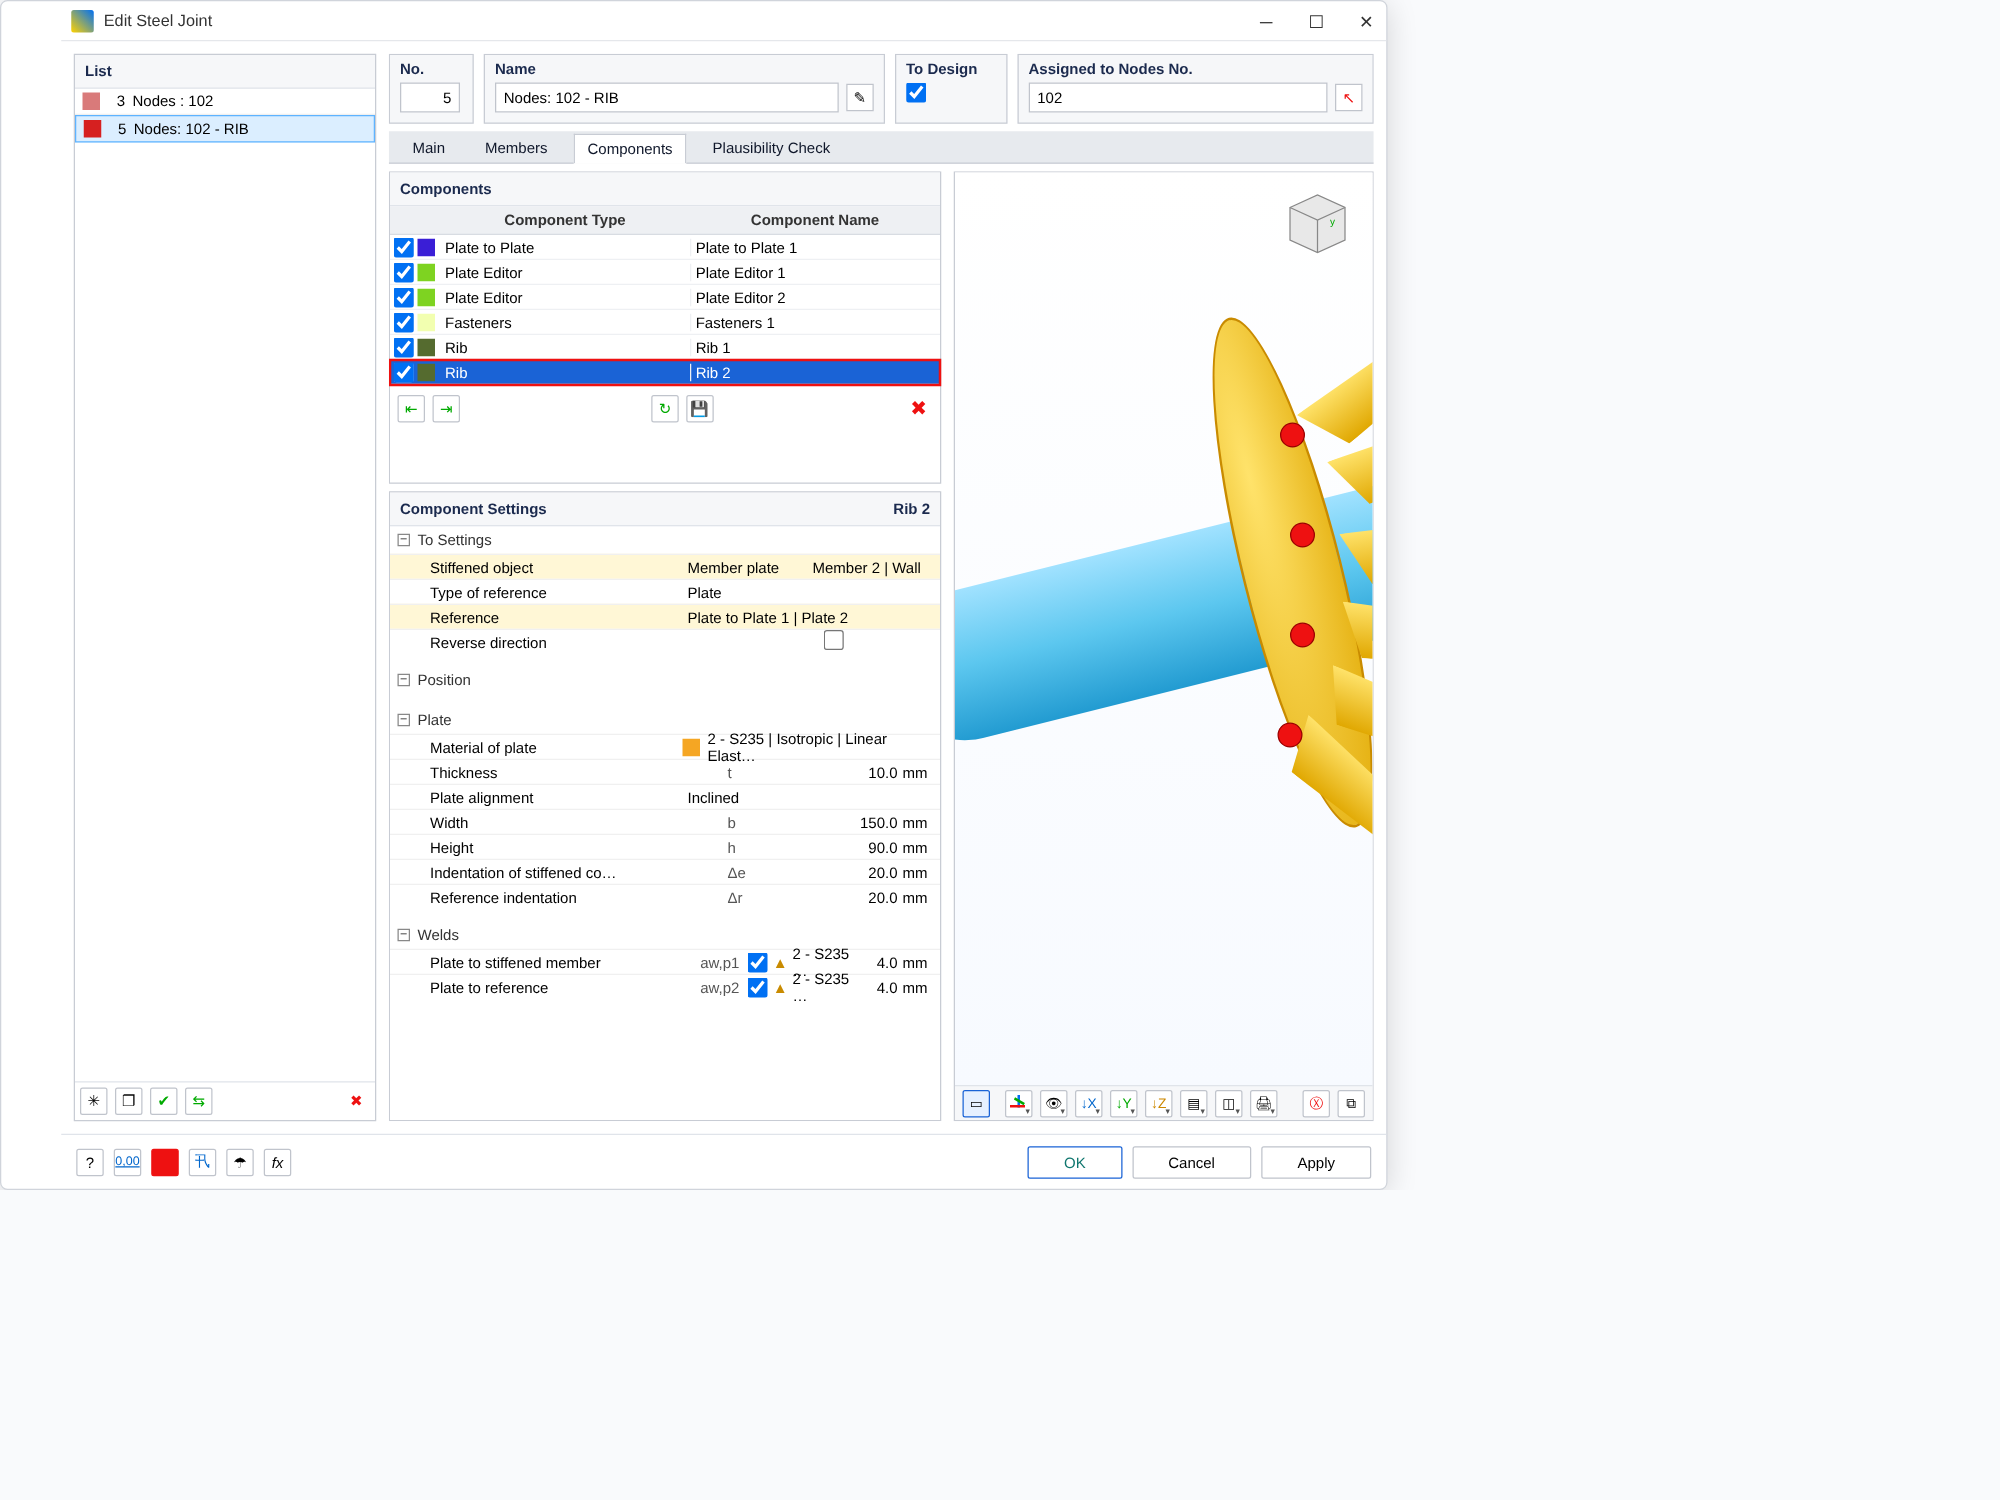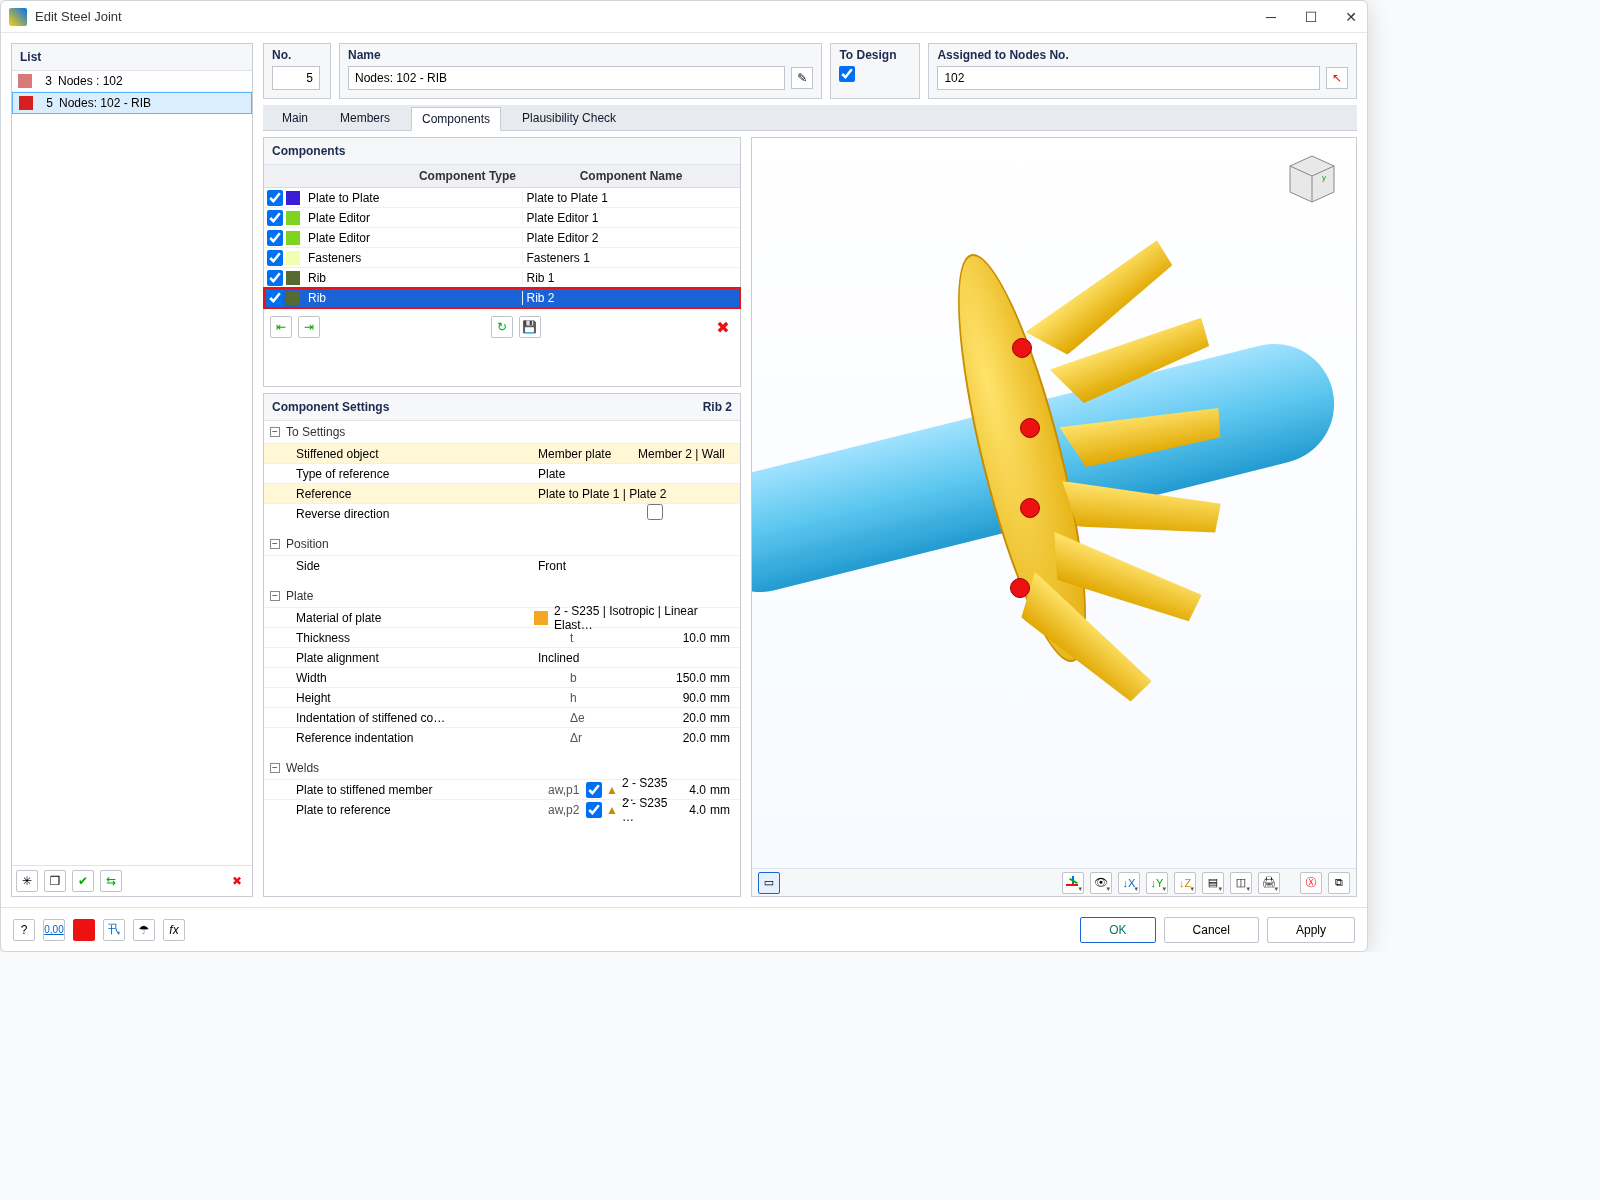--- a/index.html
+++ b/index.html
@@ -1,18 +1,18 @@
 <!DOCTYPE html>
 <html><head>
 <meta charset="utf-8">
 <style>
 * { box-sizing: border-box; margin: 0; padding: 0; font-family: "Segoe UI", Arial, sans-serif; }
 body { background: #f9fafc; overflow: hidden; }
 
-.window { width: 1368px; height: 952px; background: #fff; border: 1px solid #d0d4db; border-radius: 6px; box-shadow: 0 4px 24px rgba(0,0,0,.15); display: flex; flex-direction: column; margin: 0; }
+.window { width: 1110px; height: 952px; background: #fff; border: 1px solid #d0d4db; border-radius: 6px; box-shadow: 0 4px 24px rgba(0,0,0,.15); display: flex; flex-direction: column; margin: 0; padding-left: 48px; }
 
 
 .titlebar { height: 32px; display: flex; align-items: center; padding: 0 8px; border-bottom: 1px solid #e5e7eb; }
 .titlebar .app-icon { width: 18px; height: 18px; background: linear-gradient(45deg,#ffd200,#0070f3); margin-right: 8px; border-radius: 2px; }
 .titlebar .title { font-size: 13px; color: #333; flex: 1; }
 .titlebar .ctrls { display: flex; gap: 24px; }
 .titlebar .ctrls span { font-size: 14px; width: 16px; text-align: center; cursor: pointer; color: #333; }
 
 
 .content { flex: 1; display: flex; padding: 10px; gap: 10px; overflow: hidden; }
@@ -198,21 +198,21 @@
       <div class="split">
 
         <div class="comp-area">
 
           <div class="panel" style="min-height:250px">
             <div class="panel-hdr">Components</div>
             <div class="comp-table">
               <div class="th">
                 <div class="col-chk"></div>
                   <div class="col-sw"></div>
-                <div class="col-type" style="text-align:right">Component Type</div>
+                <div class="col-type" style="text-align:center">Component Type</div>
                 <div class="col-name" style="text-align:center">Component Name</div>
               </div>
               <div class="comp-row">
                 <div class="col-chk">
                     <input type="checkbox" class="chk" checked="" style="">
                   </div>
                 <div class="col-sw">
                     <div class="sw" style="background:#3a1ed6"></div>
                   </div>
                 <div class="col-type">Plate to Plate</div>
@@ -307,24 +307,20 @@
               <div class="prow">
                   <div class="label">Reverse direction</div>
                   <div class="chkcell"><input type="checkbox" class="chk" style=""></div>
                   <div style="width:30px"></div>
                 </div>
 
               <div style="height:10px"></div>
               <div class="section-hdr">
                   <span class="minus">−</span>
                   <span>Position</span>
-                </div>
-              <div class="prow">
-                  <div class="label">Side</div>
-                  <div class="val left" style="width:202px">Front</div>
                 </div>
 
               <div style="height:10px"></div>
               <div class="section-hdr">
                   <span class="minus">−</span>
                   <span>Plate</span>
                 </div>
               <div class="prow">
                   <div class="label">Material of plate</div>
                   <div style="width:14px;height:14px;background:#f5a623;margin-right:6px"></div>

